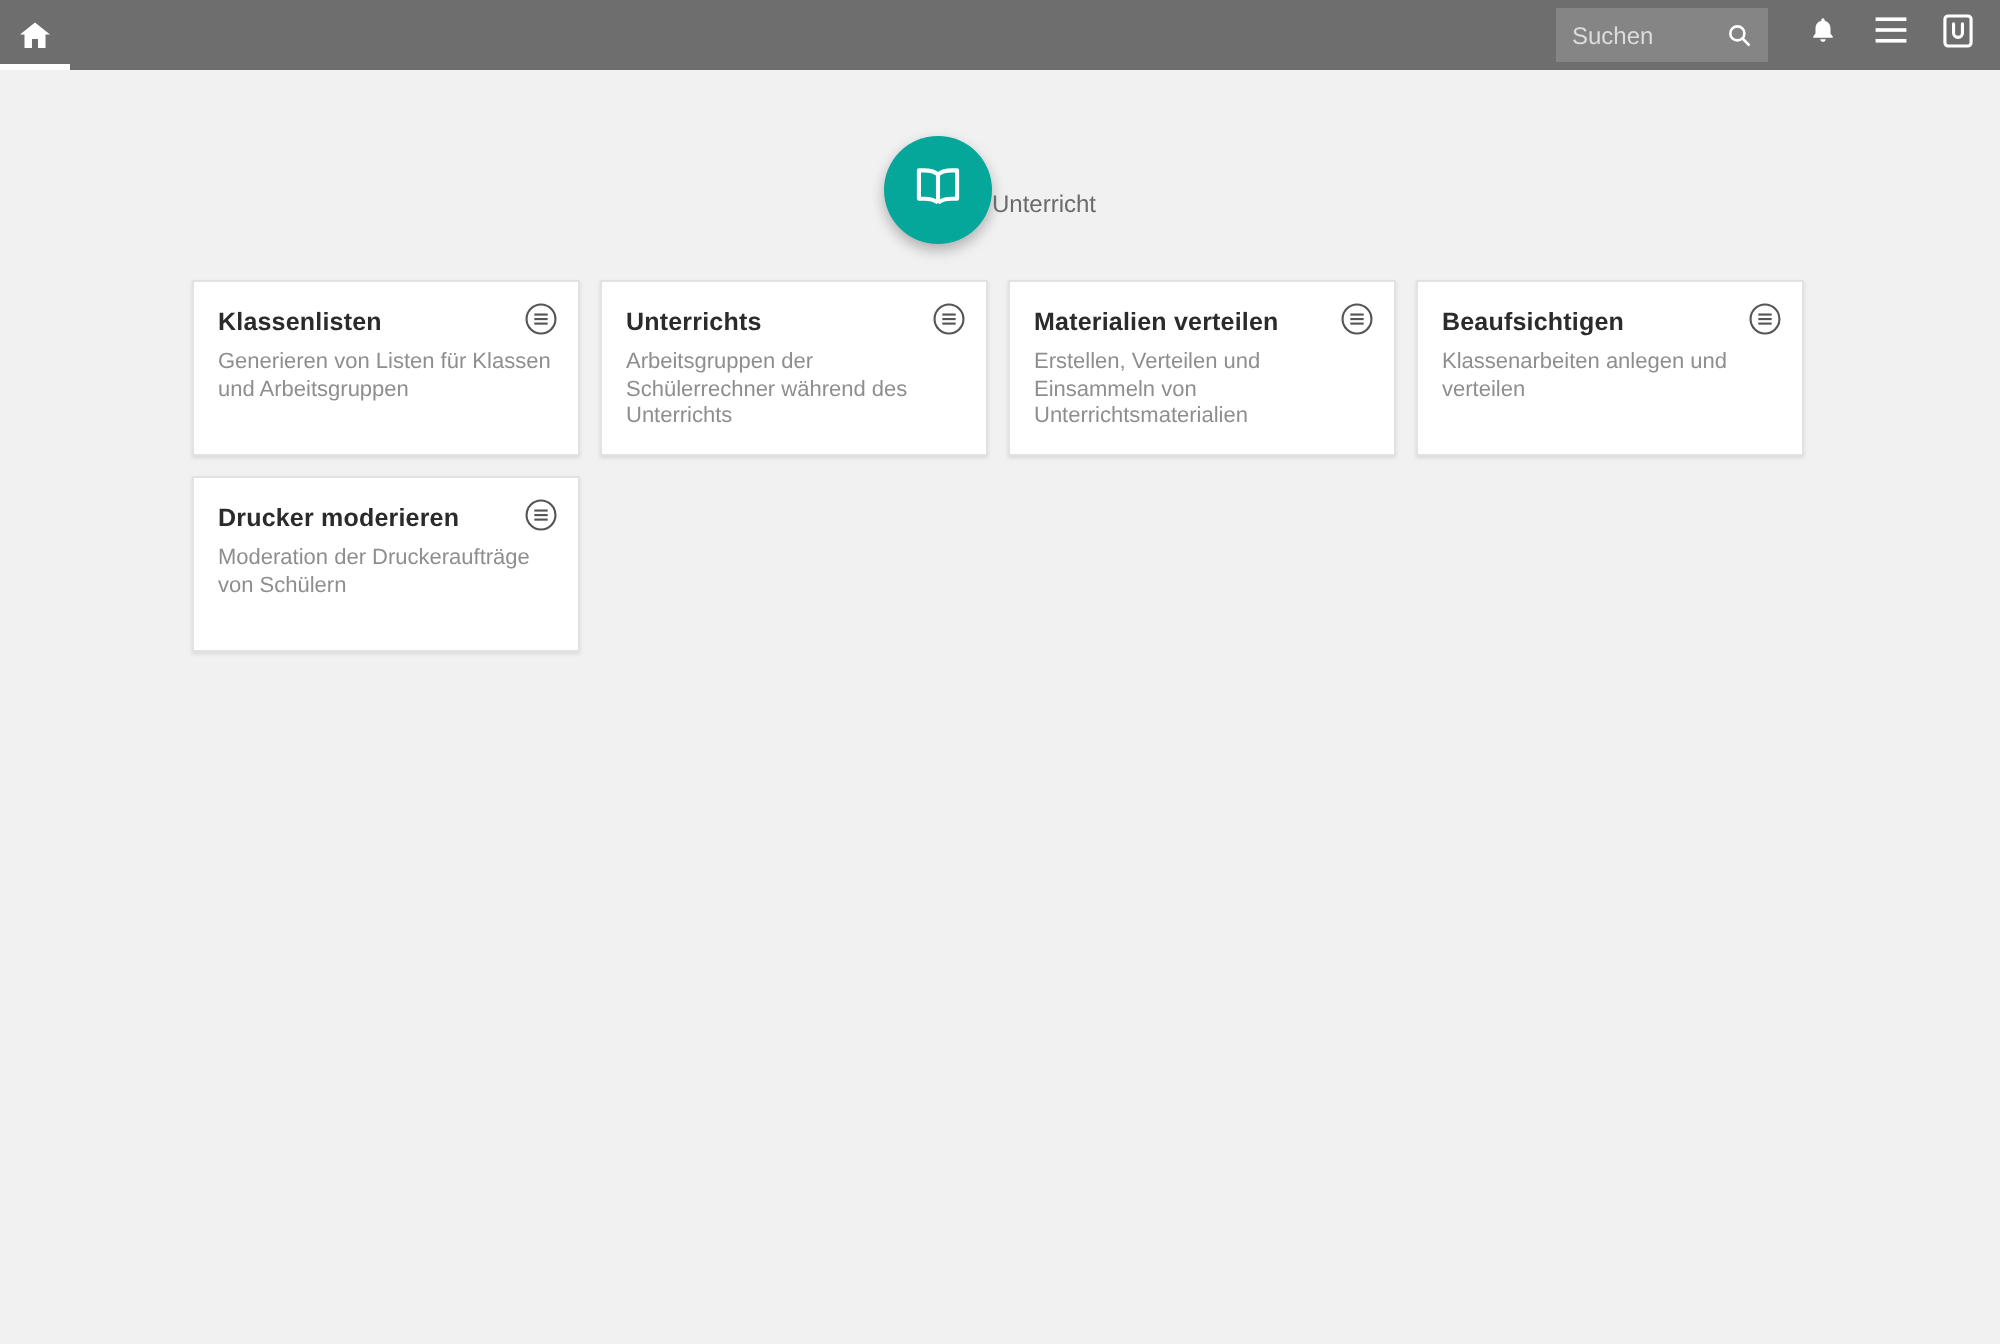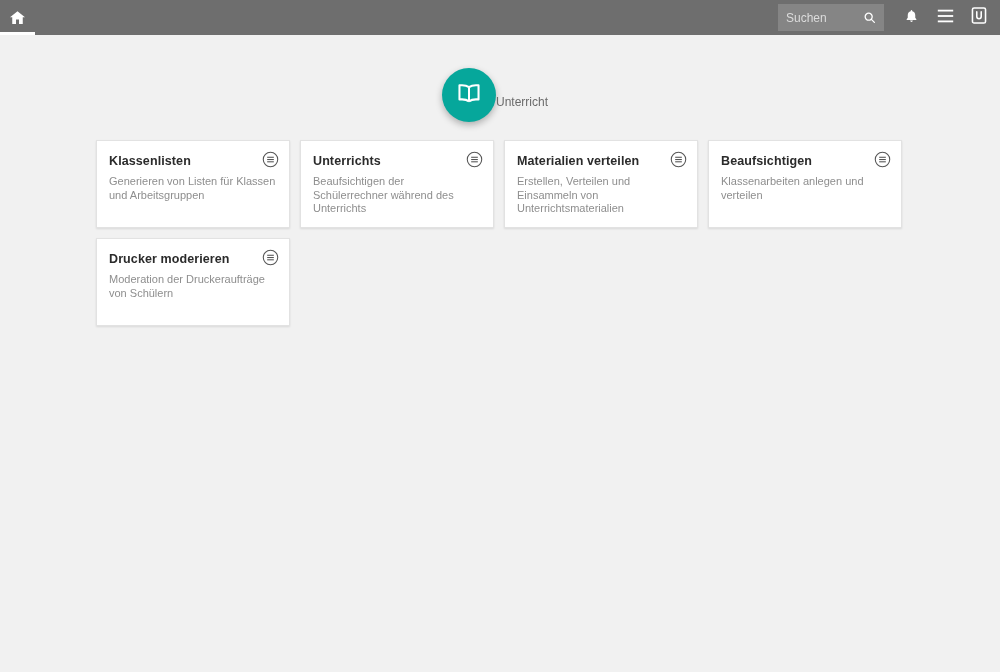--- a/index.html
+++ b/index.html
@@ -270,21 +270,21 @@
           <circle cx="12" cy="12" r="10.2" fill="none" stroke="#555555" stroke-width="1.5"></circle>
           <rect x="7.3" y="8.1" width="9.4" height="1.5" fill="#555555"></rect>
           <rect x="7.3" y="11.3" width="9.4" height="1.5" fill="#555555"></rect>
           <rect x="7.3" y="14.5" width="9.4" height="1.5" fill="#555555"></rect>
         </svg>
       </span>
     </div>
 
     <div class="tile">
       <div class="tile-title">Unterrichts</div>
-      <div class="tile-desc">Beaufsichtigen der Schülerrechner während des Unterrichts</div>
+      <div class="tile-desc">Arbeitsgruppen der Schülerrechner während des Unterrichts</div>
       <span class="tile-icon">
         <svg width="17" height="17" viewBox="0 0 24 24">
           <circle cx="12" cy="12" r="10.2" fill="none" stroke="#555555" stroke-width="1.5"></circle>
           <rect x="7.3" y="8.1" width="9.4" height="1.5" fill="#555555"></rect>
           <rect x="7.3" y="11.3" width="9.4" height="1.5" fill="#555555"></rect>
           <rect x="7.3" y="14.5" width="9.4" height="1.5" fill="#555555"></rect>
         </svg>
       </span>
     </div>
 

